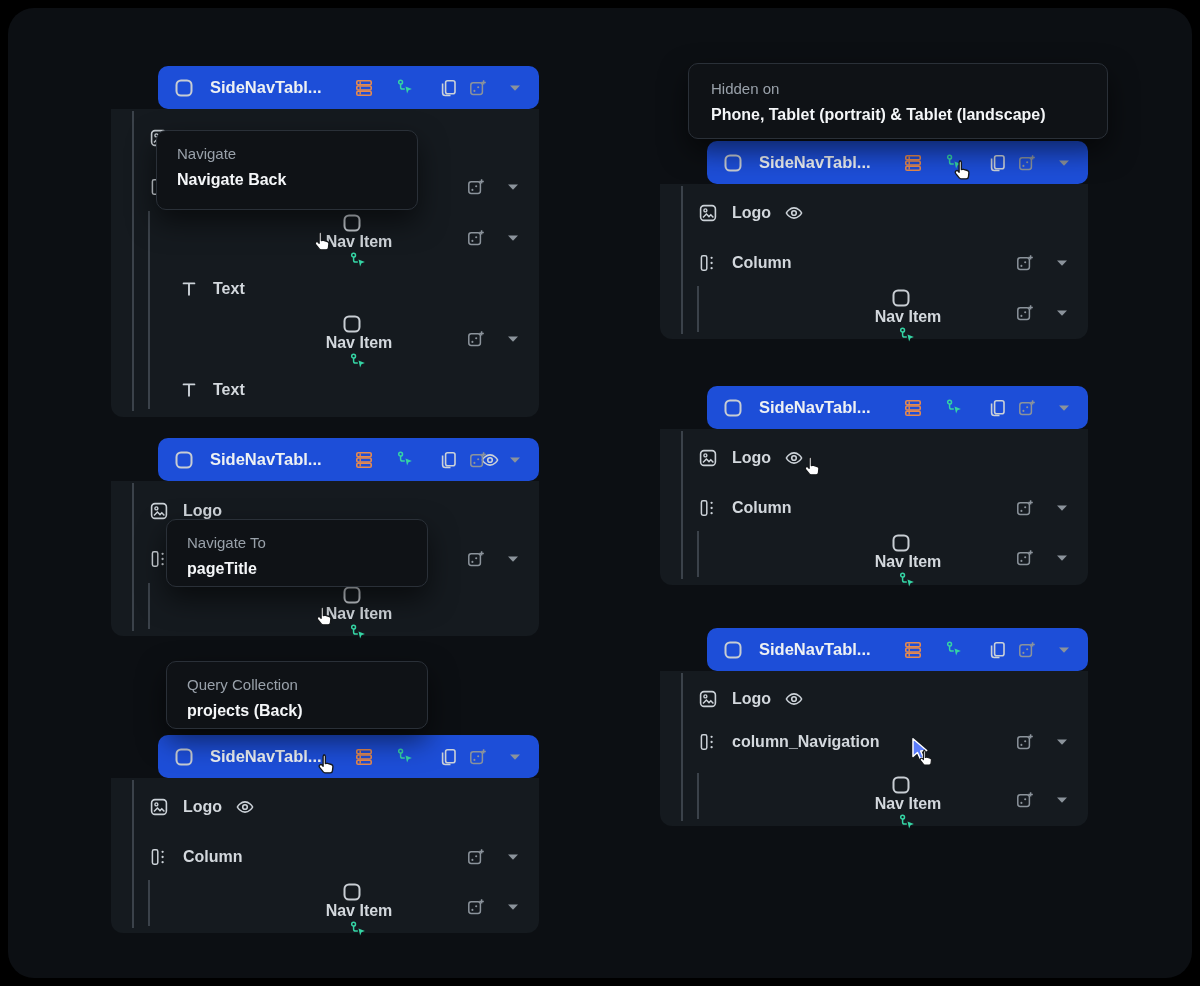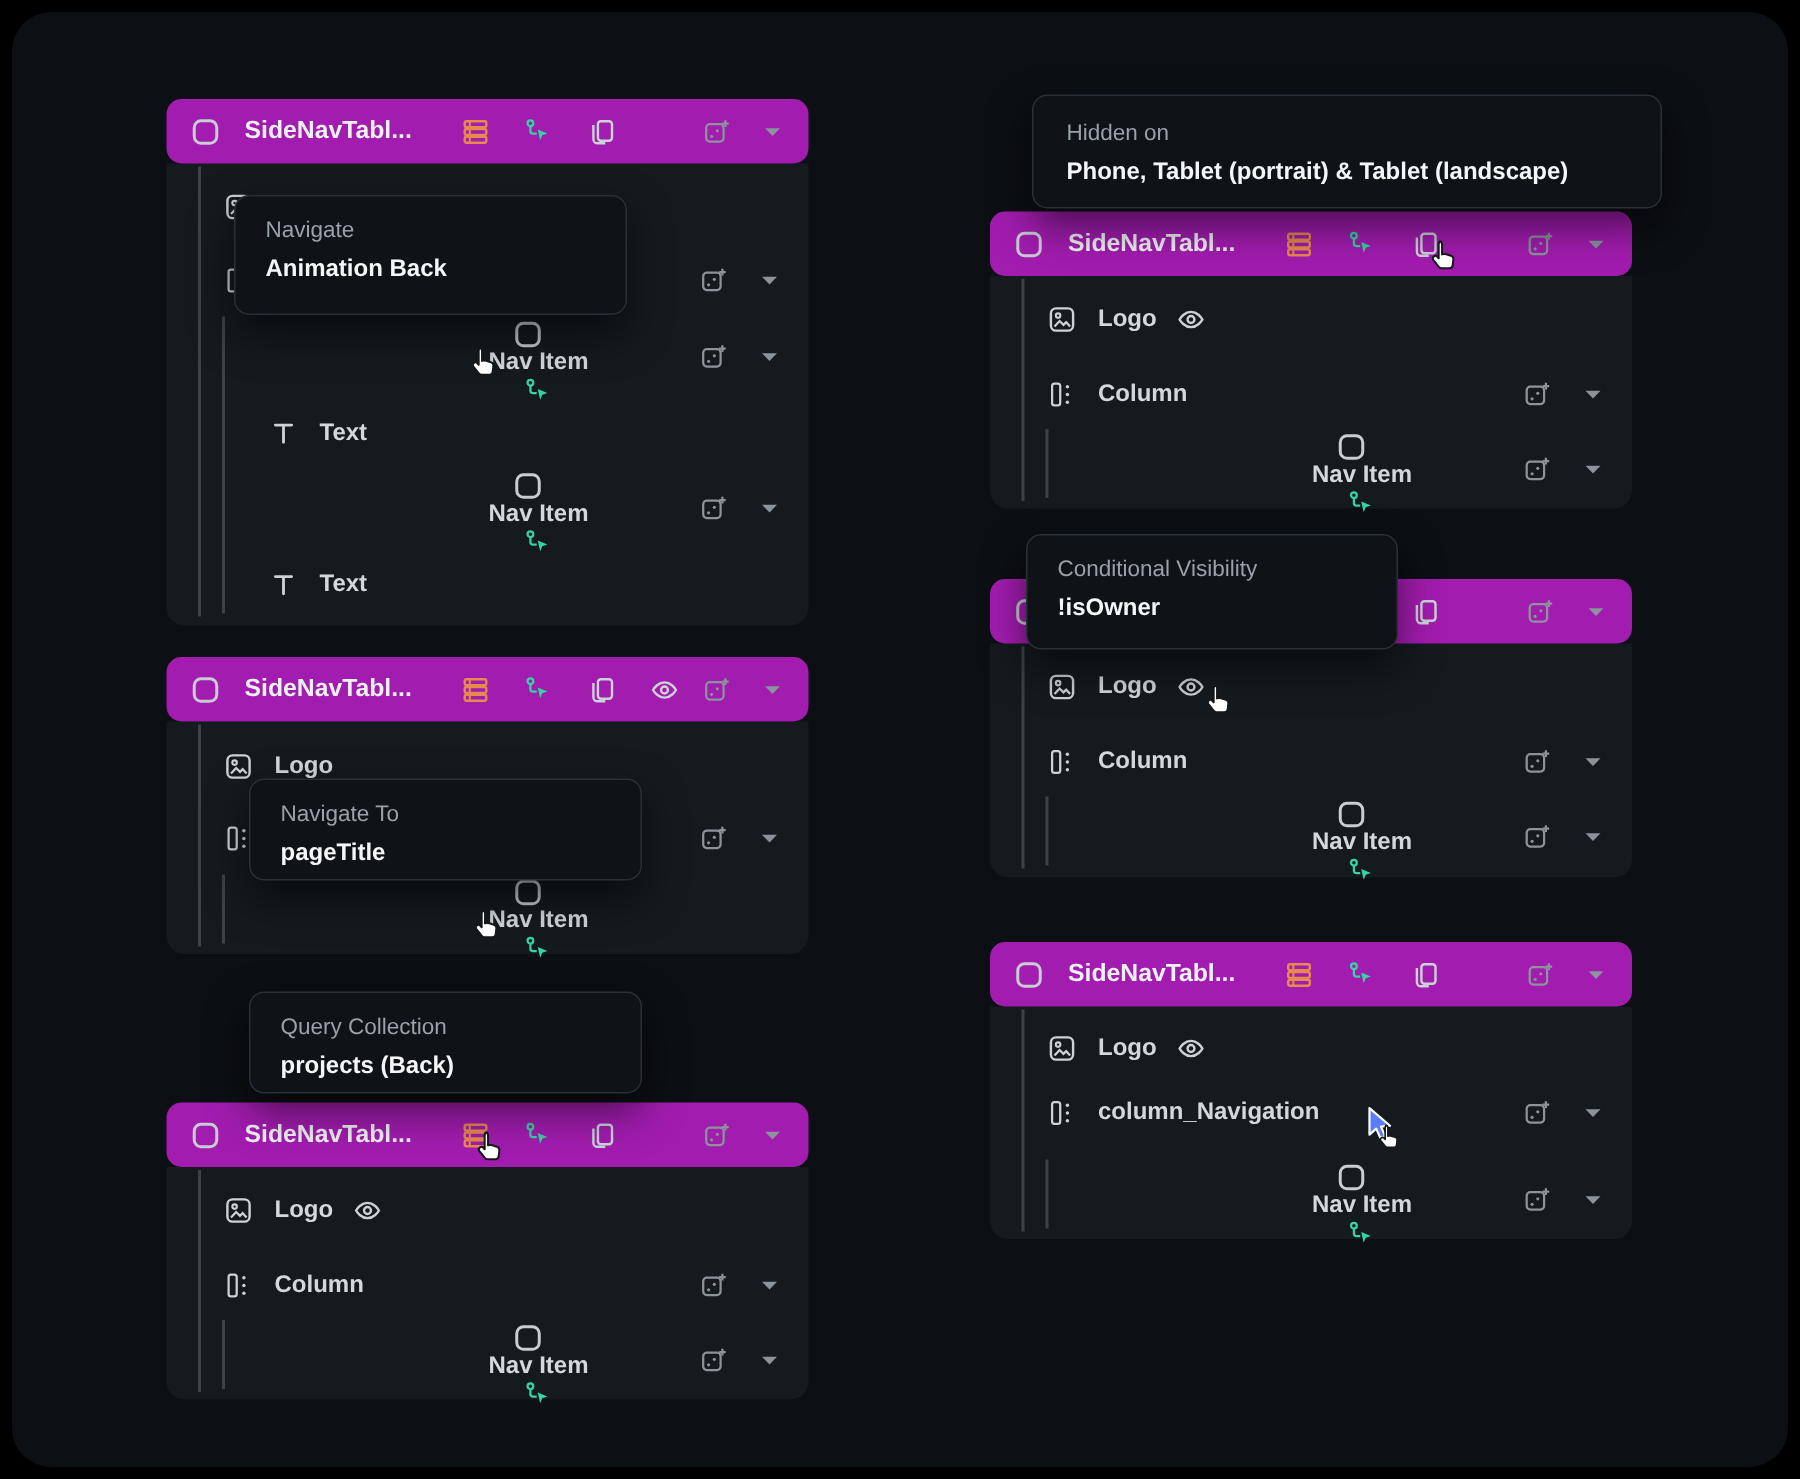--- a/index.html
+++ b/index.html
@@ -1,20 +1,20 @@
 <!DOCTYPE html>
 <html><head>
 <meta charset="utf-8">
 <style>
   html,body{margin:0;padding:0;background:#000;}
   body{width:1200px;height:986px;position:relative;font-family:"Liberation Sans",sans-serif;overflow:hidden;}
   .canvas{position:absolute;left:8px;top:8px;right:8px;bottom:8px;background:#0c0f13;border-radius:26px;}
 
   .panel{position:absolute;width:428px;}
-  .panel-header{height:43px;background:#a21caf;border-radius:10px;display:flex;align-items:center;padding:0 16px;position:relative;z-index:2;box-sizing:border-box;}
+  .panel-header{height:43px;background:#1d4ed8;border-radius:10px;display:flex;align-items:center;padding:0 16px;position:relative;z-index:2;box-sizing:border-box;margin-left:47px;}
   .panel-body{position:relative;background:#151a1f;border-radius:0 0 12px 12px;}
 
   .row{position:absolute;left:0;right:0;height:50px;display:flex;align-items:center;box-sizing:border-box;}
   .lv1{padding-left:38px;}
   .lv2{padding-left:54px;flex-direction:column;}
   .lv3{padding-left:68px;}
 
   .ic{display:inline-flex;width:20px;height:20px;flex:0 0 auto;color:#aab2ba;}
   .ic svg{width:100%;height:100%;}
   .ic.orange{color:#e78a4e;}
@@ -738,37 +738,33 @@
                 <use href="#i-chevron"></use>
               </svg>
             </span>
         </span>
       </div>
     </div>
   </div>
 
   <div class="tooltip" style="left:148px;top:122px;width:262px;height:80px;">
     <div class="t-title">Navigate</div>
-    <div class="t-value">Animation Back</div>
+    <div class="t-value">Navigate Back</div>
   </div>
 
   <div class="tooltip big" style="left:680px;top:55px;width:420px;height:76px;">
     <div class="t-title">Hidden on</div>
     <div class="t-value">Phone, Tablet (portrait) &amp; Tablet (landscape)</div>
   </div>
 
   <div class="tooltip" style="left:158px;top:511px;width:262px;height:68px;">
     <div class="t-title">Navigate To</div>
     <div class="t-value">pageTitle</div>
   </div>
 
-  <div class="tooltip" style="left:676px;top:348px;width:248px;height:77px;">
-    <div class="t-title">Conditional Visibility</div>
-    <div class="t-value">!isOwner</div>
-  </div>
 
   <div class="tooltip" style="left:158px;top:653px;width:262px;height:68px;">
     <div class="t-title">Query Collection</div>
     <div class="t-value">projects (Back)</div>
   </div>
 
 
   <div class="cursor" style="left:302px;top:221px;"><svg>
         <use href="#i-hand"></use>
       </svg></div>

